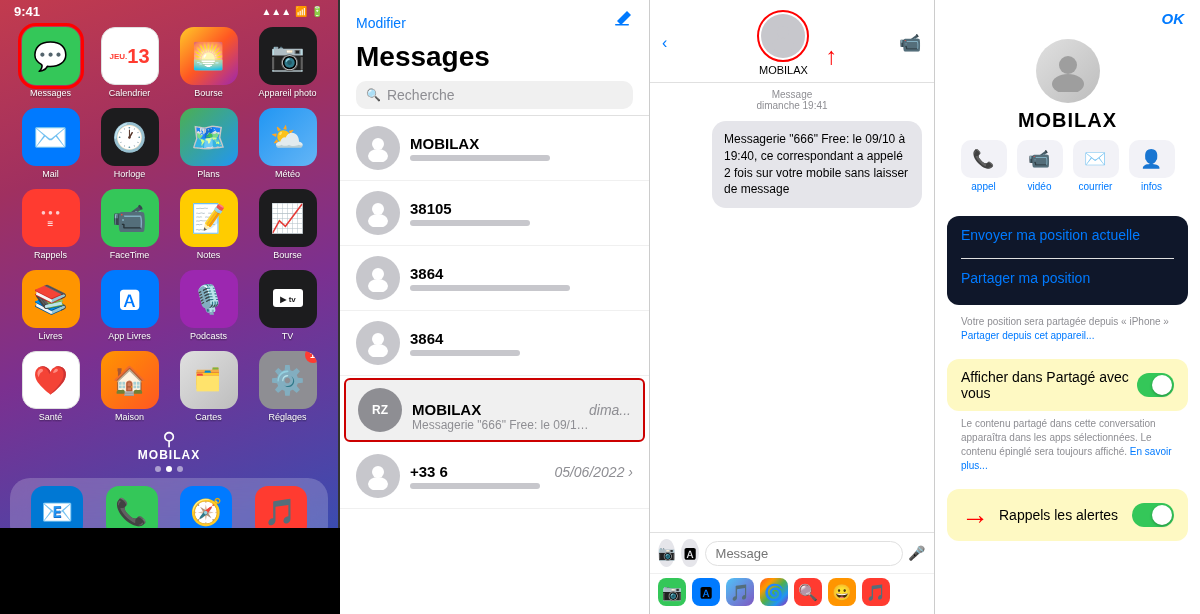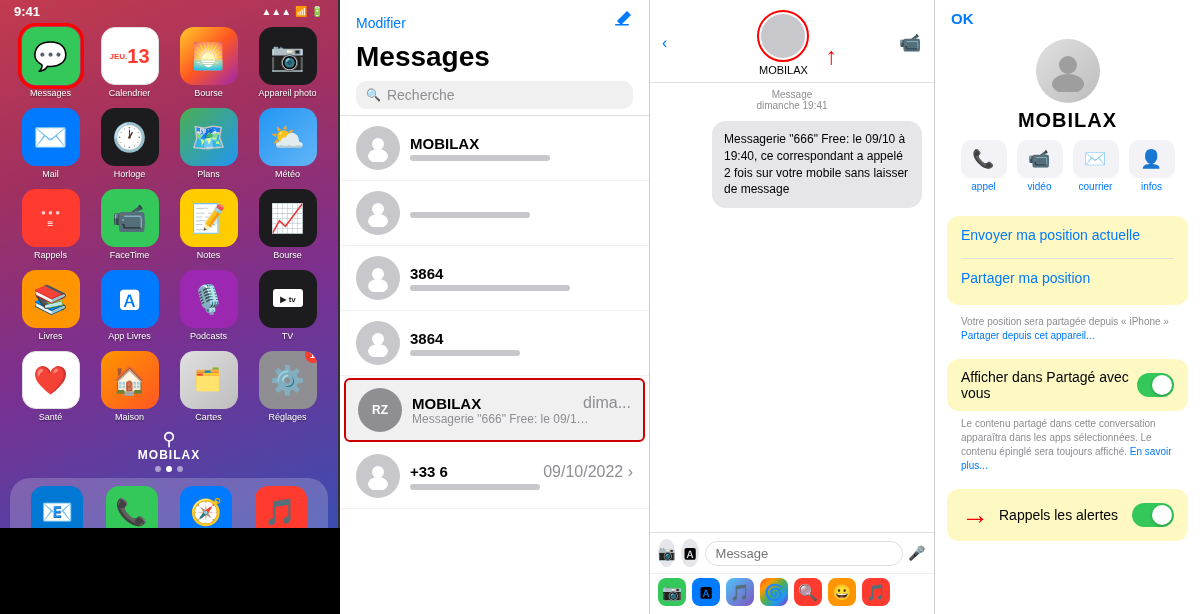--- a/index.html
+++ b/index.html
@@ -235,20 +235,21 @@
       cursor: pointer;
       gap: 10px;
     }
 
     .conv-item.highlighted {
       background: #f0f0f0;
       border: 2px solid #cc0000;
       border-radius: 6px;
       margin: 2px 4px;
       padding: 8px 12px;
+      align-items: flex-end;
     }
 
     .conv-avatar {
       width: 44px;
       height: 44px;
       border-radius: 50%;
       background: #c7c7cc;
       display: flex;
       align-items: center;
       justify-content: center;
@@ -278,23 +279,24 @@
     .conv-preview {
       font-size: 12px;
       color: #8e8e93;
       white-space: nowrap;
       overflow: hidden;
       text-overflow: ellipsis;
       max-width: 180px;
     }
 
     .conv-date {
-      font-size: 16px;
+      font-size: 14px;
       color: #8e8e93;
       flex-shrink: 0;
+      font-style: italic;
     }
 
     .conv-bar {
       height: 6px;
       background: #c7c7cc;
       border-radius: 3px;
       margin-top: 3px;
     }
 
     
@@ -455,22 +457,23 @@
       width: 265px;
       height: 614px;
       background: white;
       flex-shrink: 0;
       display: flex;
       flex-direction: column;
     }
 
     .contact-info-header {
       display: flex;
-      justify-content: flex-start;
+      justify-content: flex-end;
       padding: 10px 16px 4px 16px;
+      font-style: italic;
     }
 
     .ok-btn {
       color: #007aff;
       font-size: 15px;
       font-weight: 600;
       cursor: pointer;
     }
 
     .contact-info-body {
@@ -542,21 +545,21 @@
       cursor: pointer;
       margin-bottom: 4px;
     }
 
     .info-row-text {
       font-size: 14px;
       color: #007aff;
     }
 
     .info-card {
-      background: #fef9c3;
+      background: #0f172a;
       border-radius: 12px;
       padding: 0 0 4px 0;
       margin-bottom: 10px;
       overflow: hidden;
     }
 
     .toggle-row {
       display: flex;
       align-items: center;
       justify-content: space-between;
@@ -784,20 +787,21 @@
     </div>
 
     <div class="conv-item">
       <div class="conv-avatar">
         <svg width="28" height="28" viewBox="0 0 28 28">
             <circle cx="14" cy="10" r="6" fill="#fff"></circle>
             <ellipse cx="14" cy="22" rx="10" ry="7" fill="#fff"></ellipse>
           </svg>
       </div>
       <div class="conv-details">
+        <div class="conv-name">38105</div>
         <div class="conv-bar" style="width:120px;"></div>
       </div>
     </div>
 
     <div class="conv-item">
       <div class="conv-avatar">
         <svg width="28" height="28" viewBox="0 0 28 28">
             <circle cx="14" cy="10" r="6" fill="#fff"></circle>
             <ellipse cx="14" cy="22" rx="10" ry="7" fill="#fff"></ellipse>
           </svg>
@@ -835,21 +839,21 @@
     <div class="conv-item">
       <div class="conv-avatar">
         <svg width="28" height="28" viewBox="0 0 28 28">
             <circle cx="14" cy="10" r="6" fill="#fff"></circle>
             <ellipse cx="14" cy="22" rx="10" ry="7" fill="#fff"></ellipse>
           </svg>
       </div>
       <div class="conv-details">
         <div style="display:flex; justify-content:space-between; align-items:center;">
           <div class="conv-name">+33 6</div>
-          <span class="conv-date">09/10/2022 ›</span>
+          <span class="conv-date">05/06/2022 ›</span>
         </div>
         <div class="conv-bar" style="width:130px;"></div>
       </div>
     </div>
   </div>
 </div>
 
 <div id="panel-detail">
   <div class="detail-header">
     <span class="back-btn">‹</span>

